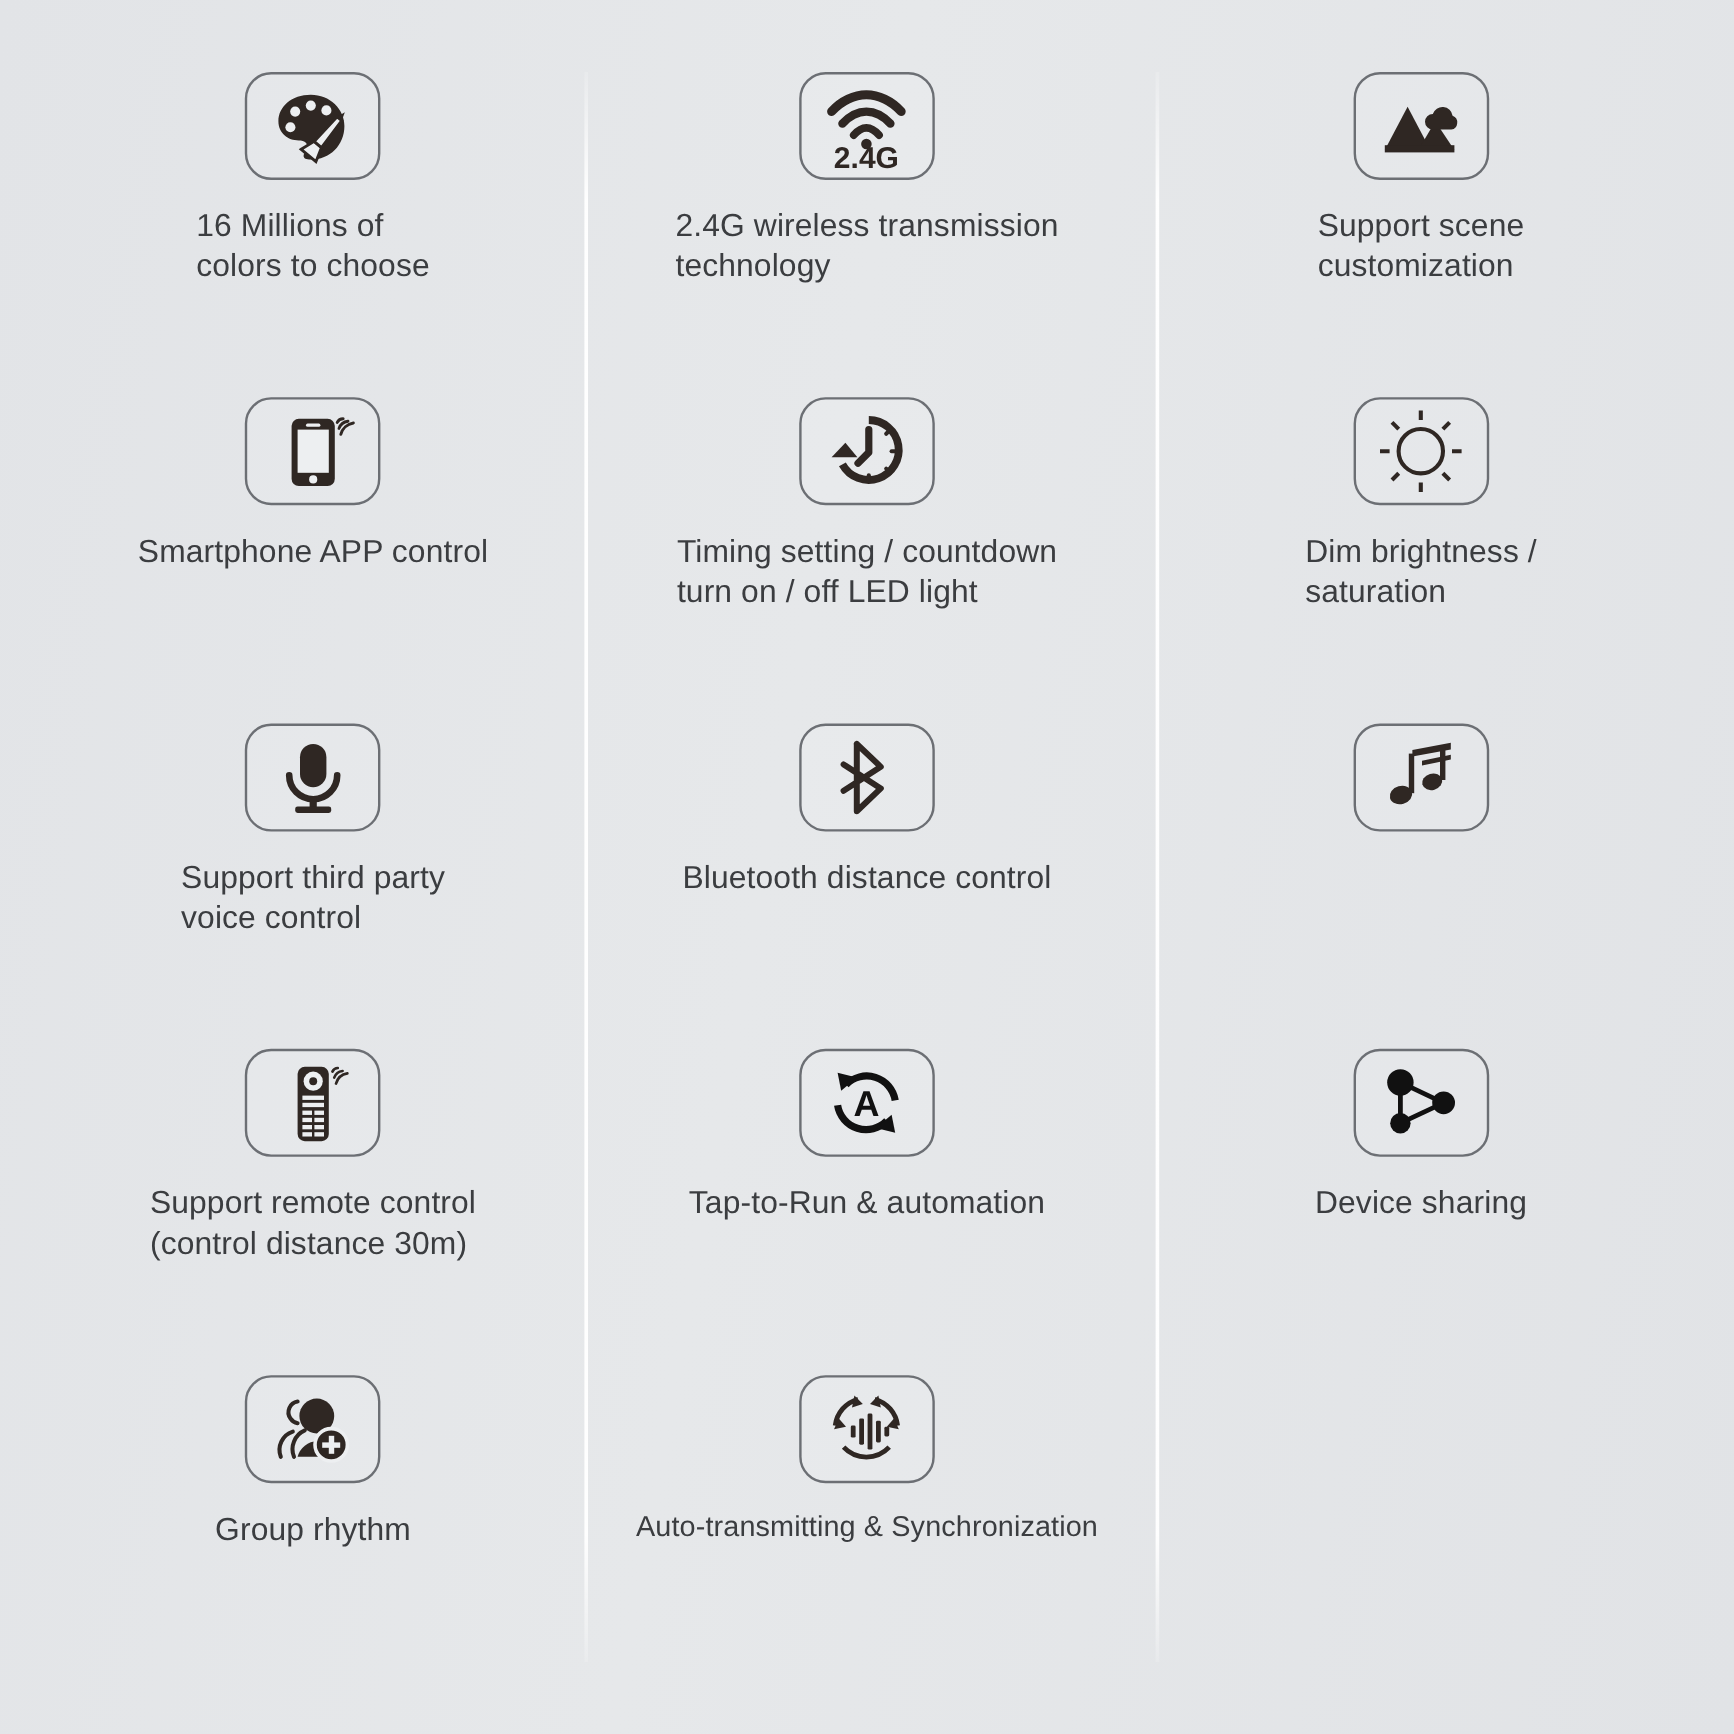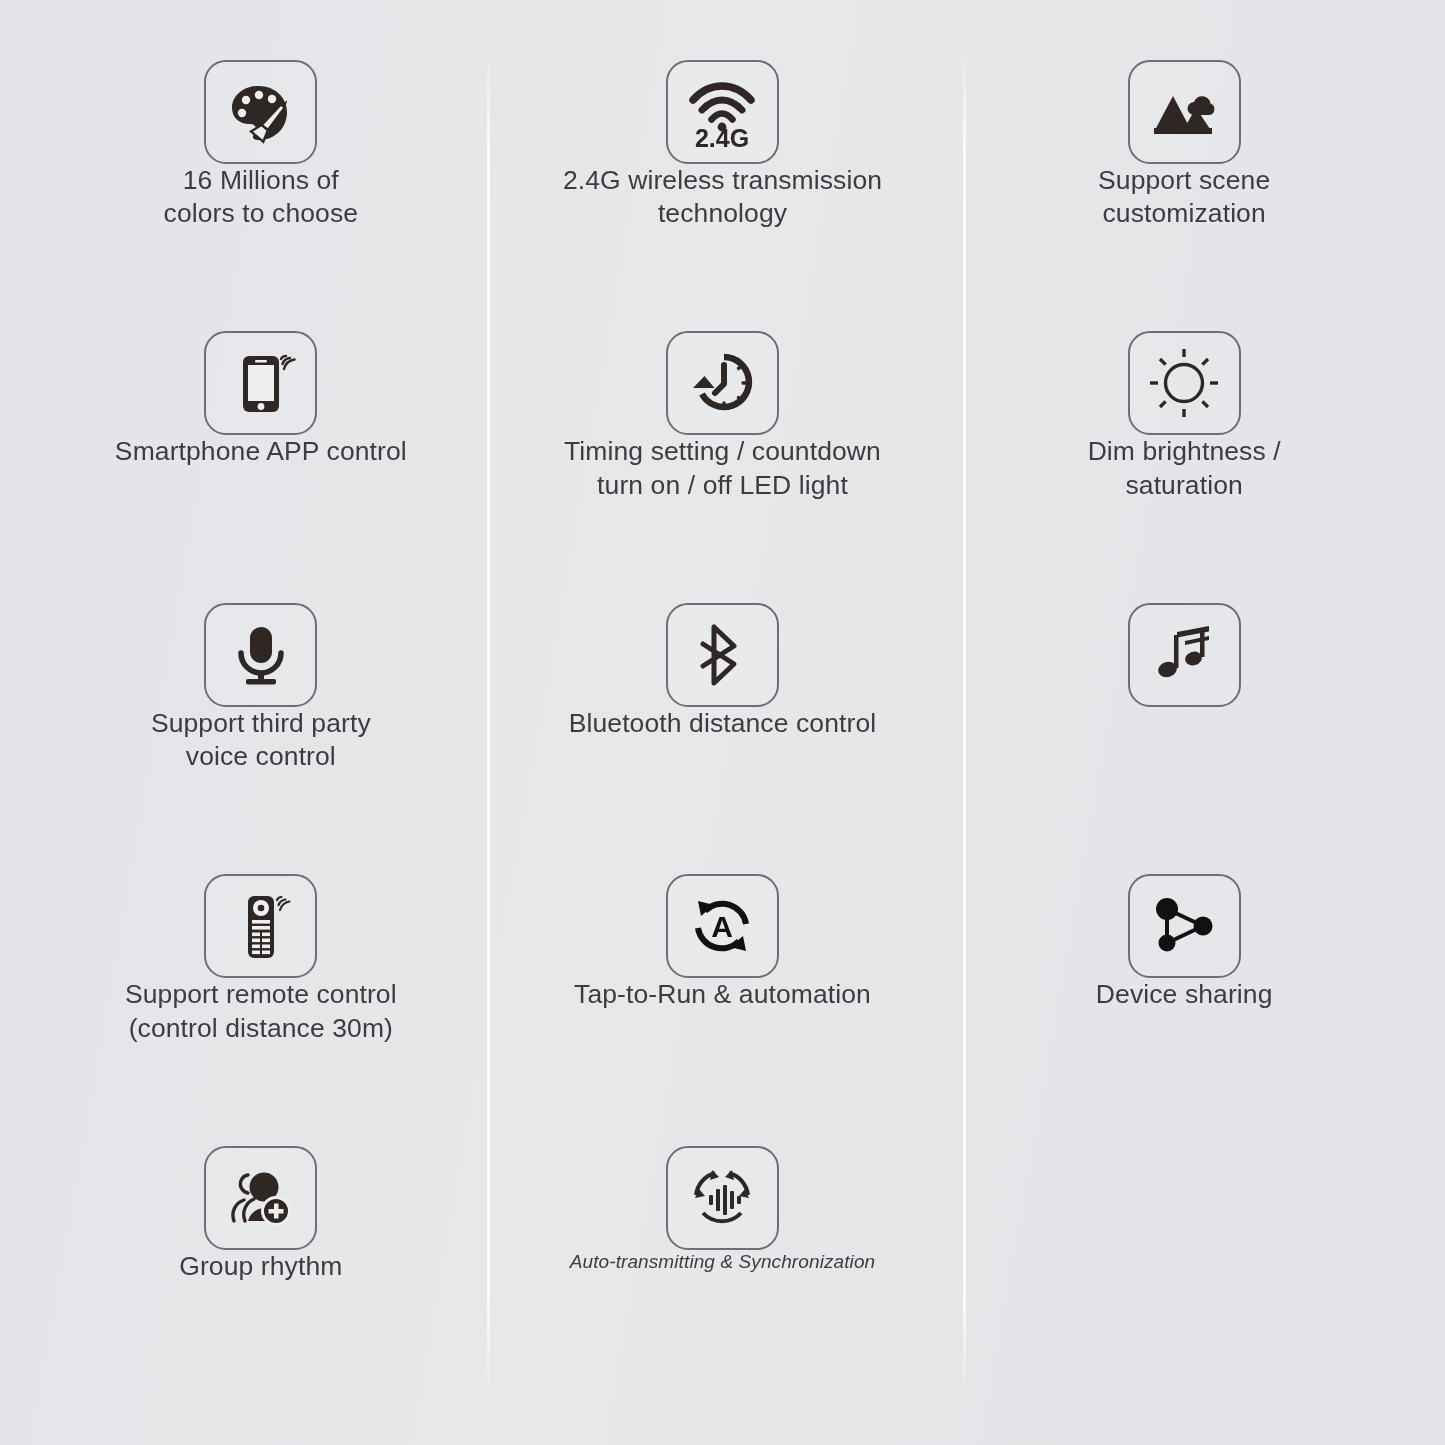--- a/index.html
+++ b/index.html
@@ -45,42 +45,42 @@
   .cell {
     display: flex;
     flex-direction: column;
     align-items: center;
     justify-content: flex-start;
     padding-top: 12px;
   }
 
   .icon-box {
     width: 113px;
-    height: 104px;
+    height: 90px;
     border: 2px solid #6c6f74;
     border-radius: 22px;
     display: flex;
     align-items: center;
     justify-content: center;
     background: rgba(255,255,255,0.10);
     flex: 0 0 auto;
   }
 
   .icon-box svg { display: block; }
 
   .cell-label {
-    text-align: center;
+    margin-top: 22px;
     color: #3b3d40;
     font-size: 26.5px;
     line-height: 1.26;
     letter-spacing: 0.1px;
     white-space: pre-line;
     max-width: 440px;
   }
-  .cell-label.small { font-size: 19px; font-style: italic; }
+  .cell-label.small { font-size: 24px; }
 
   
   .wifi-text {
     font-size: 25px;
     font-weight: bold;
     fill: #2f2723;
     font-family: "Liberation Sans", sans-serif;
   }
 </style>
 </head>

